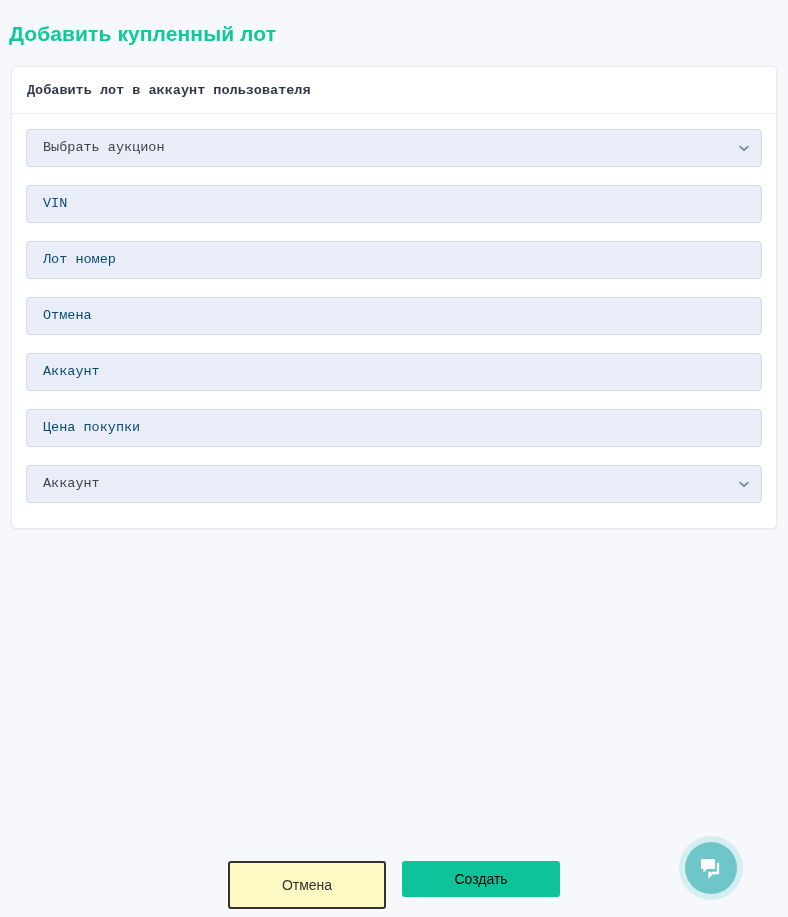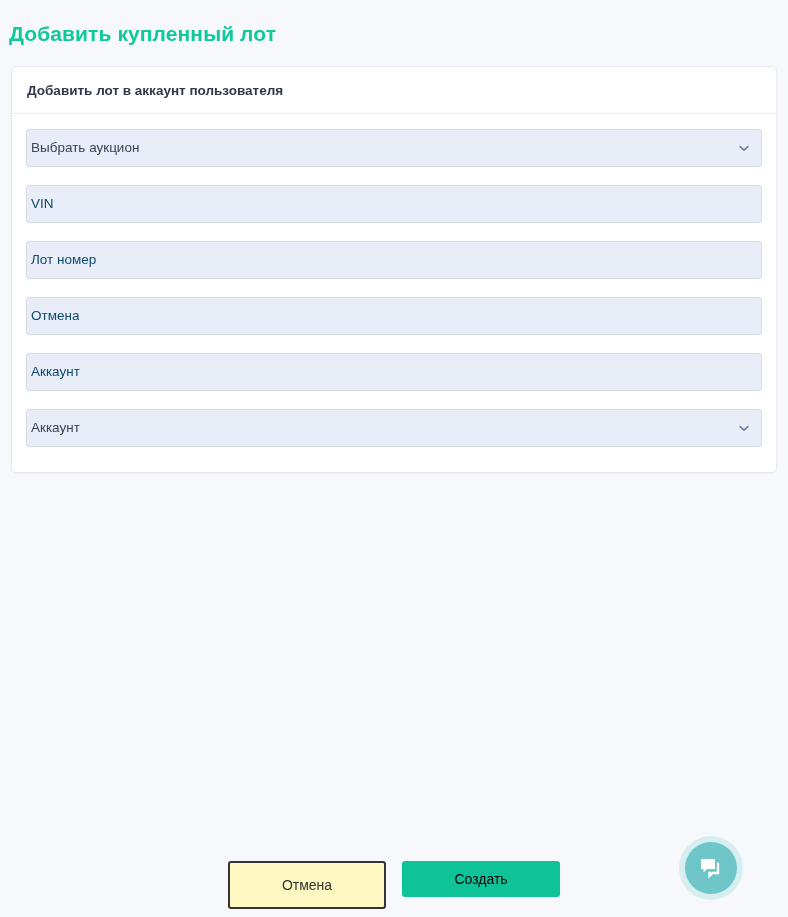--- a/index.html
+++ b/index.html
@@ -35,20 +35,21 @@
   
   .card {
     position: absolute;
     left: 11px;
     top: 66px;
     width: 766px;
     background: #ffffff;
     border: 1px solid #e7e9ef;
     border-radius: 5px;
     box-shadow: 0 1px 2px rgba(16, 24, 40, 0.04);
+    font-family: Liberation Mono, monospace;
   }
 
   .card-header {
     padding: 15px 15px 0 15px;
   }
 
   .card-header-title {
     font-size: 13.5px;
     font-weight: bold;
     color: #32384a;
@@ -76,21 +77,21 @@
 
   .field-control {
     position: relative;
     width: 100%;
     height: 38px;
     background: #e9edf8;
     border: 1px solid #d7dcea;
     border-radius: 3px;
     display: flex;
     align-items: center;
-    padding: 0 4px;
+    padding: 0 16px;
   }
 
   .field-text {
     font-size: 13.5px;
     line-height: 18px;
     white-space: nowrap;
     overflow: hidden;
     text-overflow: ellipsis;
   }
 
@@ -230,20 +231,25 @@
       </div>
     </div>
 
     <div class="field-row">
       <div class="field-control">
         <span class="field-text placeholder">Аккаунт</span>
       </div>
     </div>
 
 
+    <div class="field-row">
+      <div class="field-control">
+        <span class="field-text placeholder">Цена покупки</span>
+      </div>
+    </div>
 
     <div class="field-row">
       <div class="field-control">
         <span class="field-text value">Аккаунт</span>
         <span class="chevron-icon">
           <svg viewBox="0 0 12 12" xmlns="http://www.w3.org/2000/svg">
             <path d="M2 4.5 L6 8.2 L10 4.5" fill="none" stroke="#6b7a99" stroke-width="1.6" stroke-linecap="round" stroke-linejoin="round"></path>
           </svg>
         </span>
       </div>

